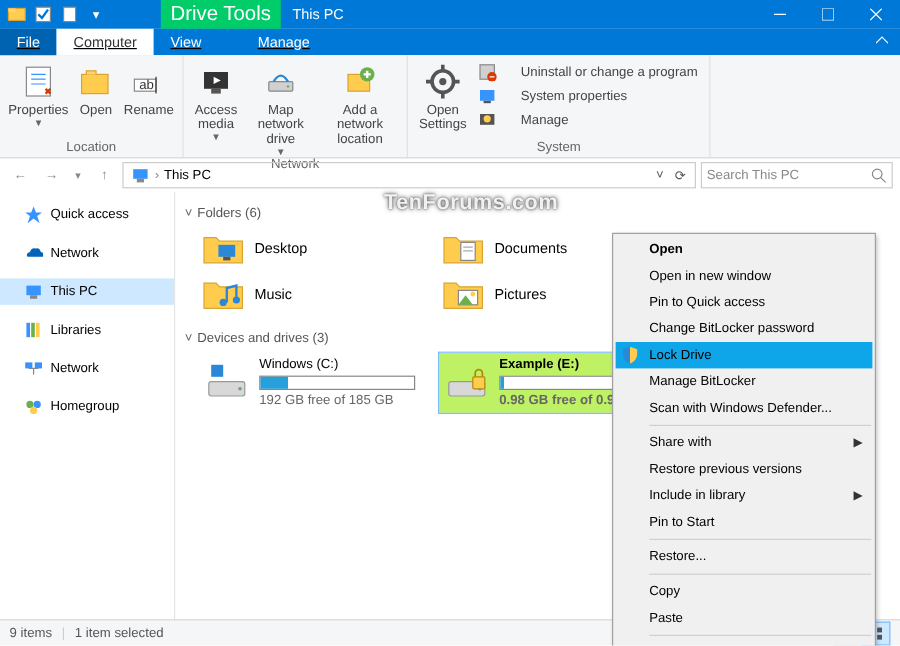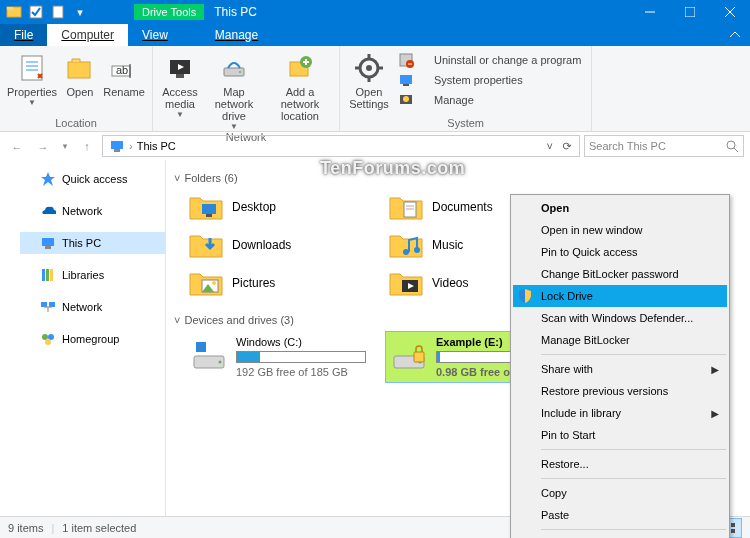--- a/index.html
+++ b/index.html
@@ -3,21 +3,21 @@
 <meta charset="utf-8">
 <style>
 * { margin: 0; padding: 0; box-sizing: border-box; font-family: "Segoe UI", Tahoma, sans-serif; font-size: 11px; }
 body { width: 750px; height: 538px; overflow: hidden; background: #fff; position: relative; }
 
 
 .titlebar { height: 24px; background: #0078d7; color: #fff; display: flex; align-items: center; }
 .titlebar .qat { display: flex; align-items: center; padding: 0 4px; gap: 2px; }
 .qat-icon { width: 20px; height: 20px; display: flex; align-items: center; justify-content: center; }
 .titlebar .title-area { flex: 1; display: flex; align-items: center; }
-.contextual-tab { background: #00cc6a; color: #fff; padding: 2px 8px; font-size: 11px; margin-left: 40px; }
+.contextual-tab { background: #00cc6a; color: #fff; padding: 2px 8px; font-size: 17px; margin-left: 40px; }
 .title-text { margin-left: 10px; font-size: 12px; }
 .win-controls { display: flex; }
 .win-btn { width: 40px; height: 24px; display: flex; align-items: center; justify-content: center; color: #fff; }
 
 
 .tabs-row { height: 22px; background: #0078d7; display: flex; align-items: flex-end; text-decoration: underline; }
 .file-tab { background: #0063b1; color: #fff; padding: 4px 14px; font-size: 12px; }
 .tab { background: #fff; color: #333; padding: 4px 14px; font-size: 12px; }
 .tab.inactive { background: transparent; color: #fff; }
 .collapse-ribbon { margin-left: auto; padding: 4px 10px; color: #fff; }
@@ -37,21 +37,21 @@
 .addr-row { height: 28px; display: flex; align-items: center; padding: 2px 6px; gap: 4px; }
 .nav-btn { width: 22px; height: 22px; display: flex; align-items:center; justify-content:center; color: #888; border-radius: 2px; }
 .addr-box { flex: 1; border: 1px solid #ccc; height: 22px; display: flex; align-items: center; padding: 0 2px; }
 .addr-box .crumb { display: flex; align-items: center; gap: 4px; padding: 0 4px; }
 .addr-refresh { width: 20px; color: #555; text-align:center; }
 .addr-dd { color:#555; padding:0 4px;}
 .search-box { width: 160px; border: 1px solid #ccc; height: 22px; display: flex; align-items: center; padding: 0 4px; color: #888; }
 .search-box span { flex:1; }
 
 
-.content { display: flex; height: 356px; margin-left: 20px; }
+.content { display: flex; height: 356px; }
 .navpane { width: 146px; border-right: 1px solid #e5e5e5; padding-top: 8px; }
 .nav-item { display: flex; align-items: center; gap: 6px; padding: 3px 4px 3px 20px; font-size: 12px; }
 .nav-item.selected { background: #cde8ff; }
 .nav-item.spacer { height: 10px; }
 .nav-icon { width: 16px; height: 16px; display:inline-block; }
 
 .main-area { flex: 1; padding: 8px 8px 0 8px; position: relative; overflow: hidden; }
 .group-header { display: flex; align-items: center; gap: 4px; font-size: 12px; color: #555; margin: 4px 0 6px 0; }
 .group-header .chev { color: #666; }
 .folders-grid { display: flex; flex-wrap: wrap; gap: 4px 24px; margin-left: 12px; margin-bottom: 14px; }
@@ -448,24 +448,24 @@
       <span>Change BitLocker password</span>
     </div>
     <div class="cm-item highlight">
       <span class="cm-icon"><svg width="16" height="16">
           <path d="M8 1 l6 2 v4 c0 4 -3 7 -6 8 c-3 -1 -6 -4 -6 -8 v-4 z" fill="#2b88d8"></path>
           <path d="M8 1 l6 2 v4 c0 4 -3 7 -6 8 z" fill="#ffcc4d"></path>
         </svg></span>
       <span>Lock Drive</span>
     </div>
     <div class="cm-item">
+      <span>Manage BitLocker</span>
+    </div>
+    <div class="cm-item">
       <span>Scan with Windows Defender...</span>
-    </div>
-    <div class="cm-item">
-      <span>Manage BitLocker</span>
     </div>
     <div class="cm-sep"></div>
     <div class="cm-item">
       <span>Share with</span>
       <span class="arrow">▶</span>
     </div>
     <div class="cm-item">
       <span>Restore previous versions</span>
     </div>
     <div class="cm-item">

